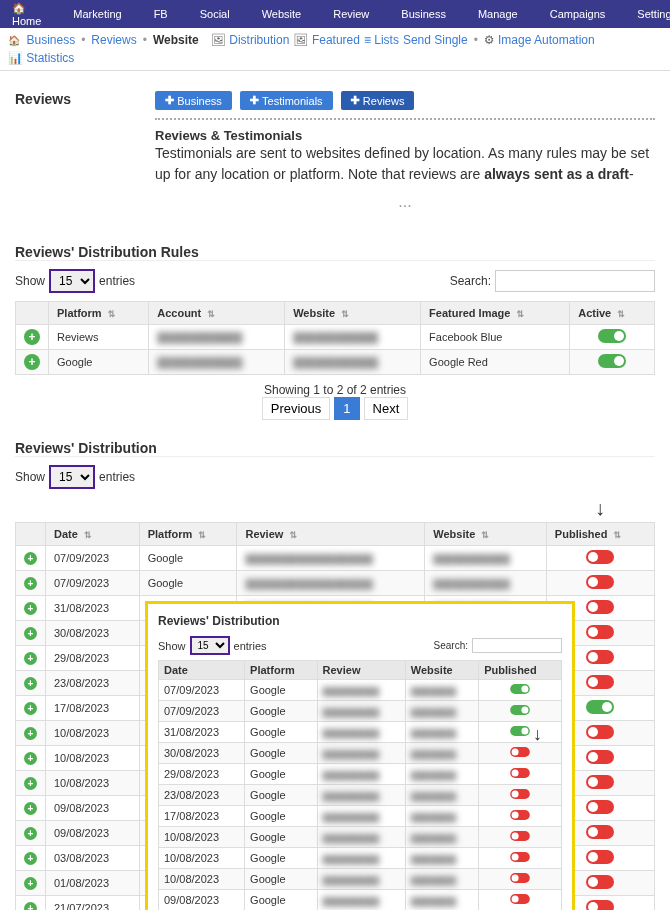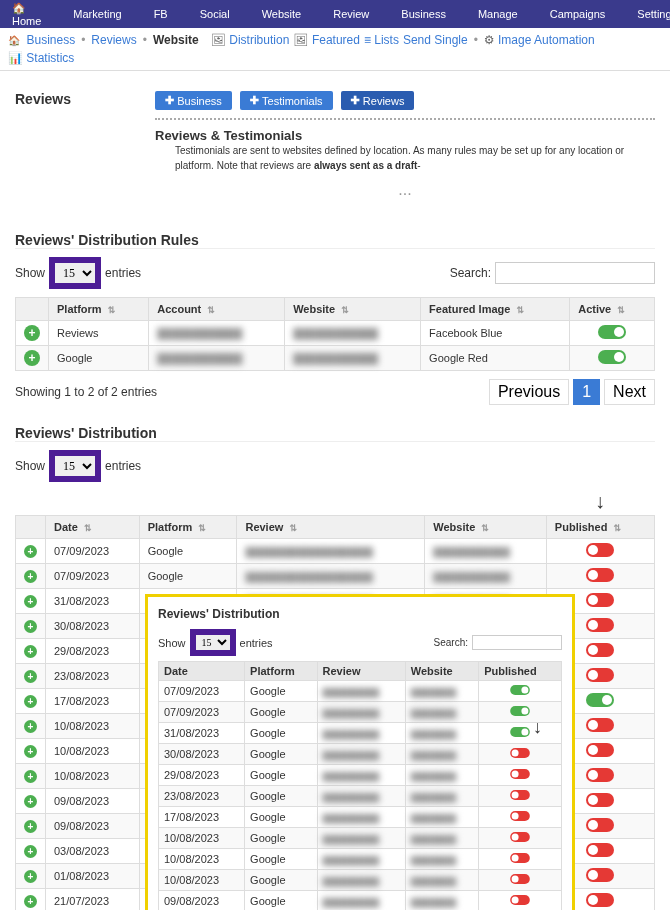--- a/index.html
+++ b/index.html
@@ -22,53 +22,53 @@
     
     .reviews-header { display: flex; align-items: flex-start; gap: 20px; padding: 10px 0; }
     .reviews-title { font-size: 14px; font-weight: bold; color: #333; min-width: 120px; }
     .reviews-tabs { display: flex; gap: 8px; flex-wrap: wrap; }
     .tab-btn { background: #3a7bd5; color: #fff; border: none; padding: 3px 10px; font-size: 11px; cursor: pointer; display: flex; align-items: center; gap: 3px; border-radius: 2px; }
     .tab-btn.active { background: #2a5cb0; }
     .tab-btn .plus { font-weight: bold; }
 
     .dotted-line { border-top: 2px dotted #aaa; margin: 8px 0; width: 100%; }
     .reviews-desc-title { font-weight: bold; font-size: 13px; }
-    .reviews-desc { font-size: 10px; color: #333; line-height: 1.5; margin-left: 20px; }
+    .reviews-desc { font-size: 14px; color: #333; line-height: 1.5; }
     .reviews-desc strong { font-weight: bold; }
     .ellipsis { text-align: center; color: #999; font-size: 16px; margin: 8px 0; }
 
     
     .section-title { font-size: 14px; font-weight: bold; margin: 15px 0 8px 0; border-bottom: 1px solid #eee; }
 
     
     .table-controls { display: flex; justify-content: space-between; align-items: center; margin-bottom: 8px; }
     .show-entries { display: flex; align-items: center; gap: 4px; }
-    .show-entries select { border: 6px solid #4c1d95; padding: 2px 4px; font-size: 12px; font-family: Liberation Serif, serif; }
+    .show-entries select { border: 2px solid #4c1d95; padding: 2px 4px; font-size: 12px; }
     .search-box { display: flex; align-items: center; gap: 4px; }
     .search-box input { border: 1px solid #ccc; padding: 3px 6px; font-size: 12px; width: 160px; }
 
     
     table { width: 100%; border-collapse: collapse; font-size: 11px; }
     th { background: #f0f0f0; border: 1px solid #ddd; padding: 5px 8px; text-align: left; font-size: 11px; white-space: nowrap; }
     th .sort-arrows { font-size: 9px; color: #999; margin-left: 3px; }
     td { border: 1px solid #ddd; padding: 4px 8px; font-size: 11px; }
     tr:nth-child(even) td { background: #f9f9f9; }
 
     .toggle-green { display: inline-block; width: 28px; height: 14px; background: #4CAF50; border-radius: 7px; position: relative; }
     .toggle-green::after { content: ''; position: absolute; right: 2px; top: 2px; width: 10px; height: 10px; background: #fff; border-radius: 50%; }
     .toggle-red { display: inline-block; width: 28px; height: 14px; background: #e53935; border-radius: 7px; position: relative; }
     .toggle-red::after { content: ''; position: absolute; left: 2px; top: 2px; width: 10px; height: 10px; background: #fff; border-radius: 50%; }
 
     .add-btn { display: inline-flex; align-items: center; justify-content: center; width: 16px; height: 16px; background: #4CAF50; color: #fff; border-radius: 50%; font-size: 12px; cursor: pointer; font-weight: bold; }
     .add-btn-small { width: 13px; height: 13px; font-size: 10px; }
 
     
-    .pagination { display: flex; justify-content: space-between; align-items: center; margin-top: 8px; font-size: 12px; }
+    .pagination { display: flex; justify-content: space-between; align-items: center; margin-top: 8px; font-size: 12px; flex-direction: column; }
     .pagination-controls { display: flex; align-items: center; gap: 4px; }
-    .page-btn { border: 1px solid #ddd; background: #fff; padding: 3px 8px; cursor: pointer; font-size: 16px; }
+    .page-btn { border: 1px solid #ddd; background: #fff; padding: 3px 8px; cursor: pointer; font-size: 13px; }
     .page-btn.active { background: #3a7bd5; color: #fff; border-color: #3a7bd5; }
 
     
     .blurred { filter: blur(3px); color: #999; font-size: 10px; }
 
     
     .dist-section { margin-top: 20px; }
 
     
     .modal-overlay { border: 3px solid #f0d000; padding: 10px; background: #fff; margin: 10px 0; font-size: 11px; }

